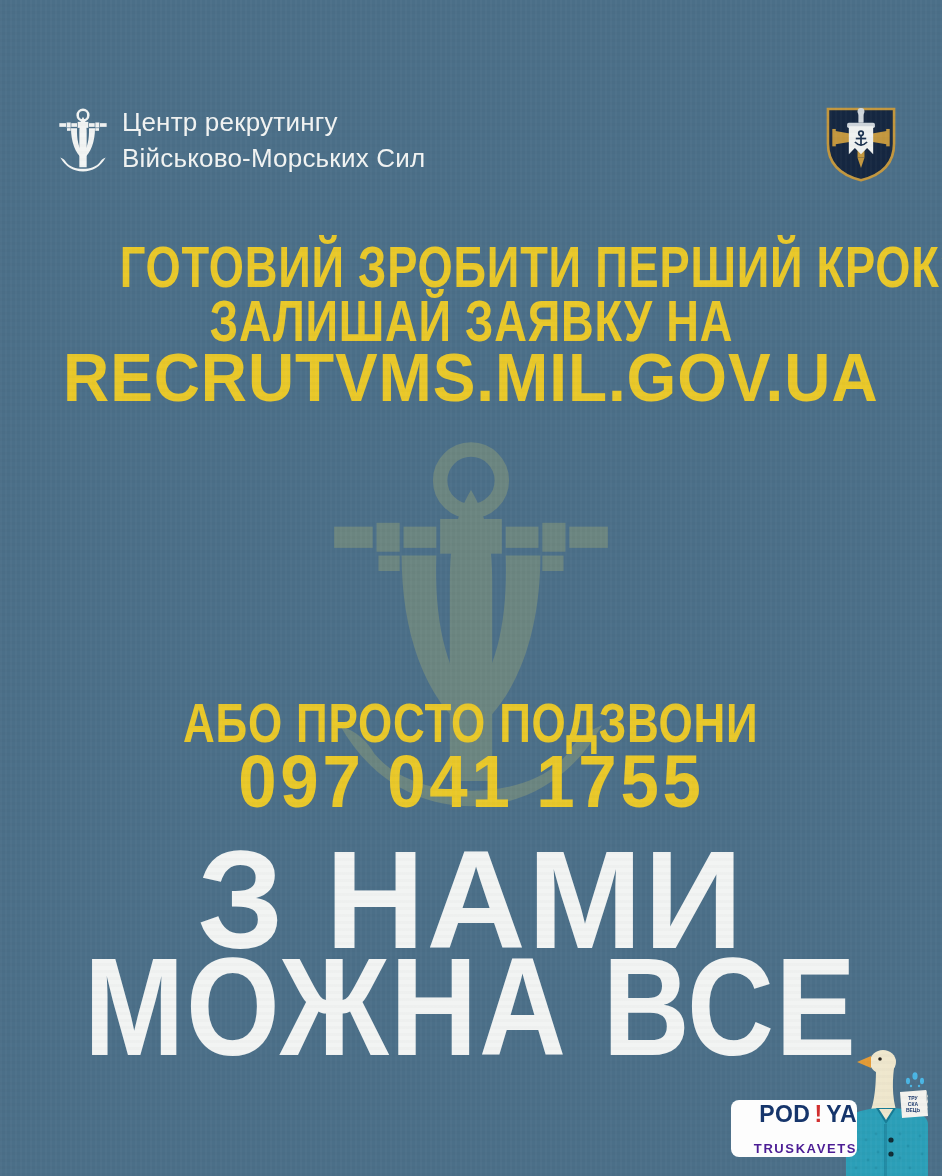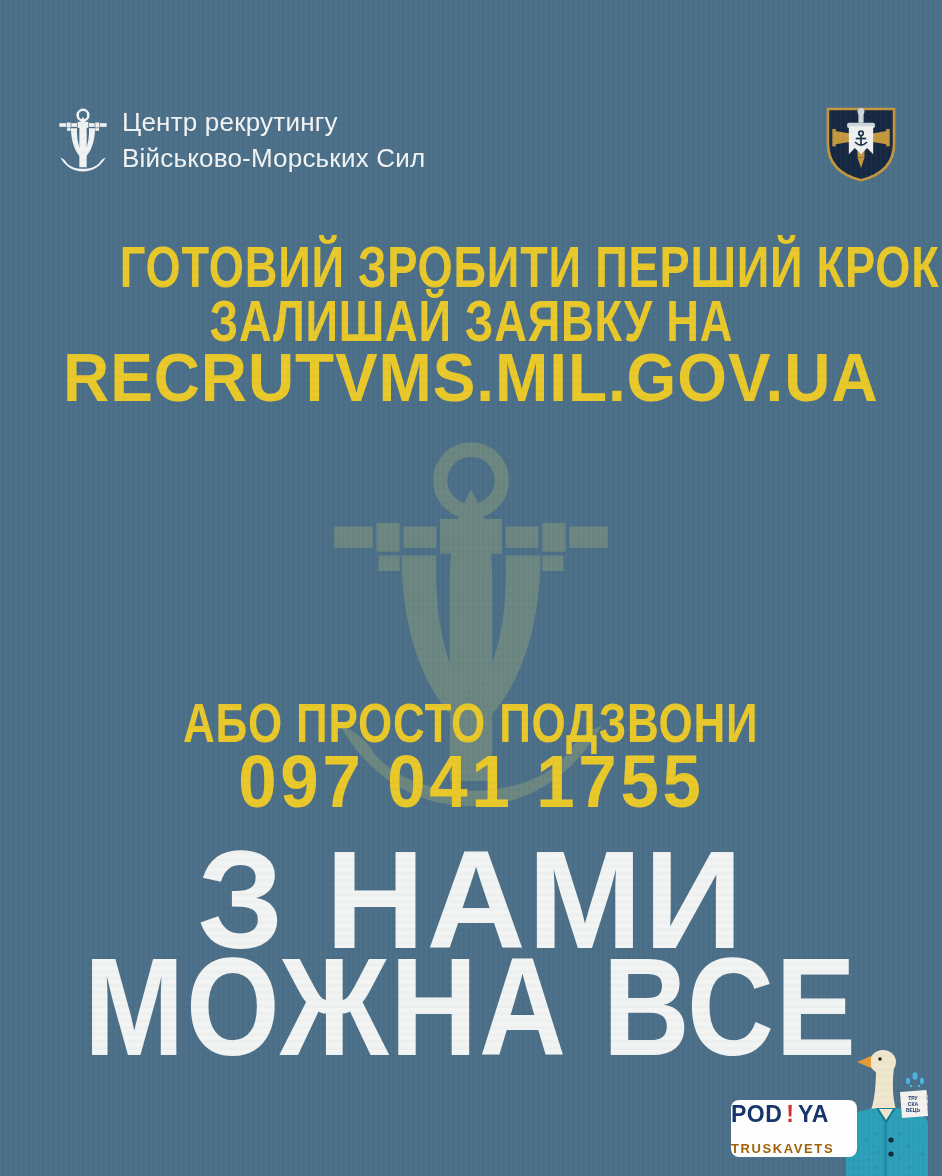--- a/index.html
+++ b/index.html
@@ -43,27 +43,27 @@
   .slogan1 .condensed{transform:scaleX(.98);letter-spacing:2px;}
   .slogan2{top:937px;font-size:140px;font-weight:800;}
   .slogan2 .condensed{transform:scaleX(.86);letter-spacing:2px;}
   
   .watermark{left:320px;top:438px;width:302px;height:372px;opacity:.96;}
   
   .mascot{right:0;bottom:0;width:106px;height:128px;}
   .sponsor-box{
     left:731px;top:1100px;width:126px;height:57px;
     background:#fdfdfd;border-radius:8px;
-    display:flex;flex-direction:column;align-items:flex-start;justify-content:center;
+    display:flex;flex-direction:column;align-items:flex-end;justify-content:center;
     z-index:3;
   }
   .brand-line{display:flex;align-items:baseline;line-height:1;}
   .brand-navy{color:#16356b;font-size:23px;font-weight:700;letter-spacing:.5px;}
   .brand-bang{color:#d12f2f;font-size:23px;font-weight:800;margin:0 4px;}
-  .brand-city{color:#a16207;font-size:13px;font-weight:600;letter-spacing:1.6px;margin-top:16px;line-height:1;}
+  .brand-city{color:#4c1d95;font-size:13px;font-weight:600;letter-spacing:1.6px;margin-top:16px;line-height:1;}
 </style>
 </head>
 <body>
 
 <div class="poster">
 
   <div class="abs header">
     <svg class="header-icon" viewBox="0 0 300 386" aria-hidden="true">
       <g fill="#f2f4f3">
         <circle cx="150" cy="44" r="32" fill="none" stroke="#f2f4f3" stroke-width="15"></circle>

